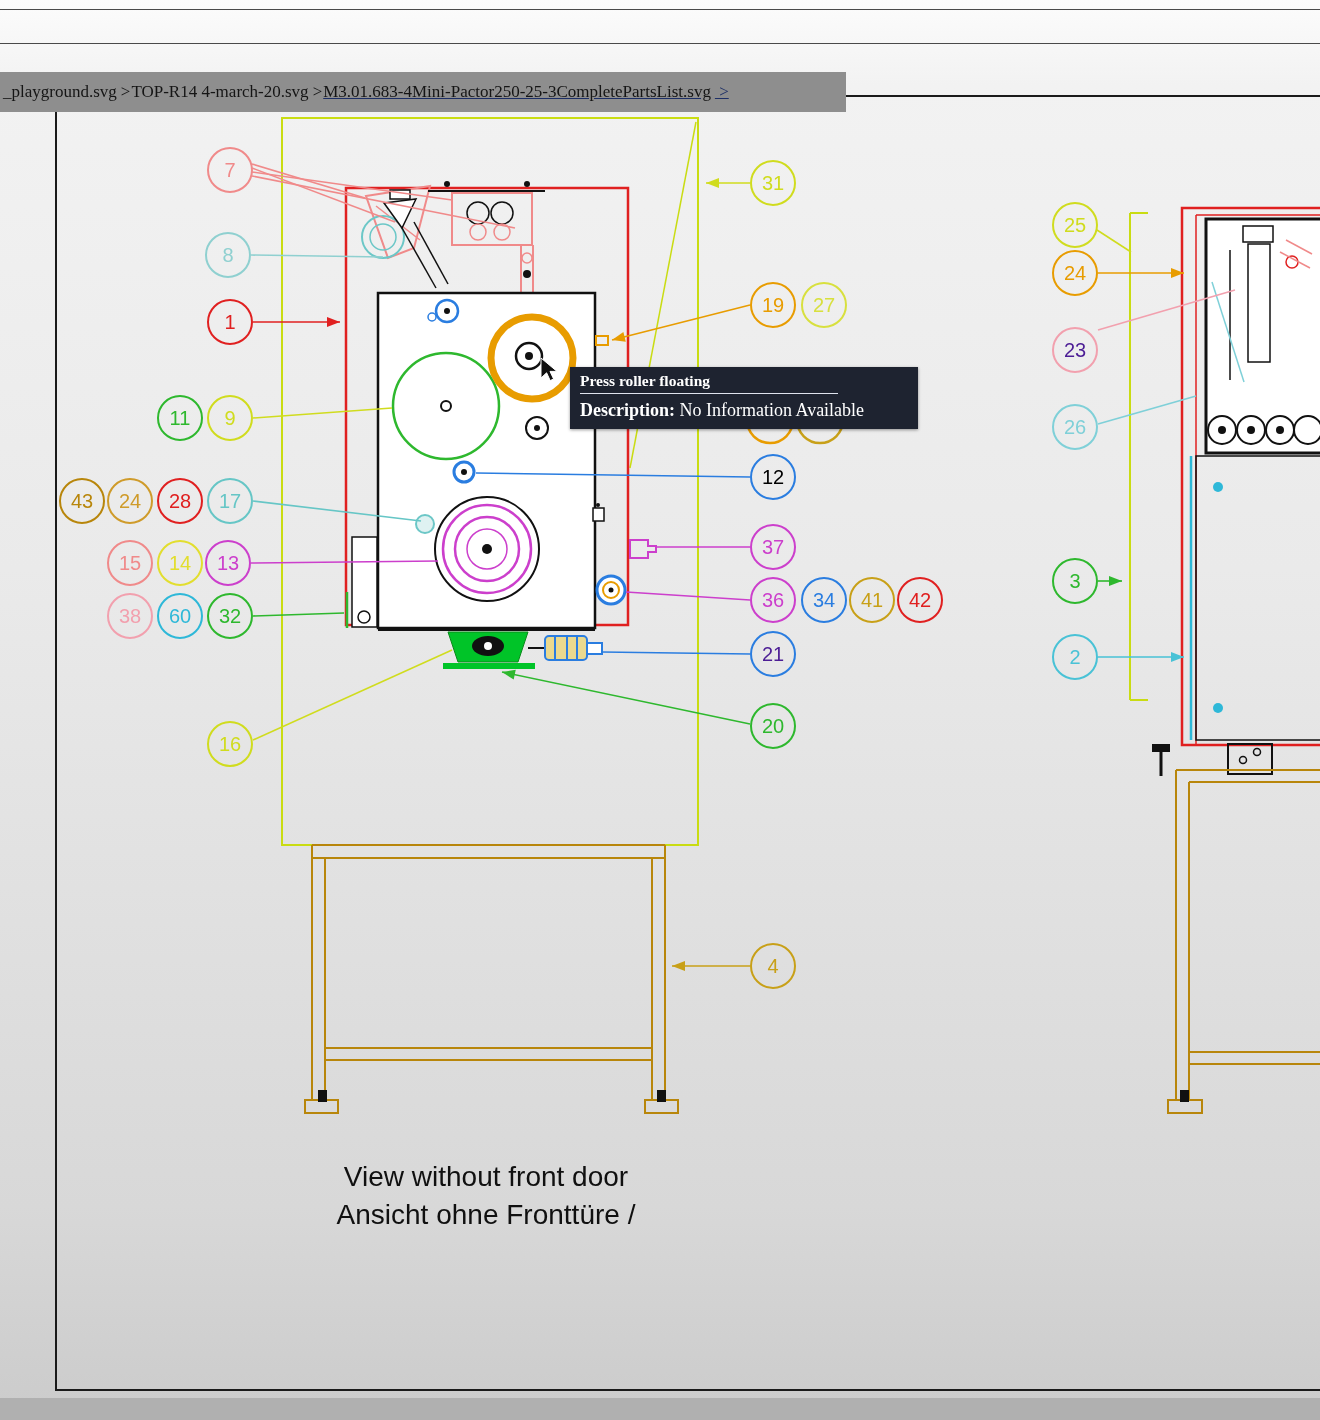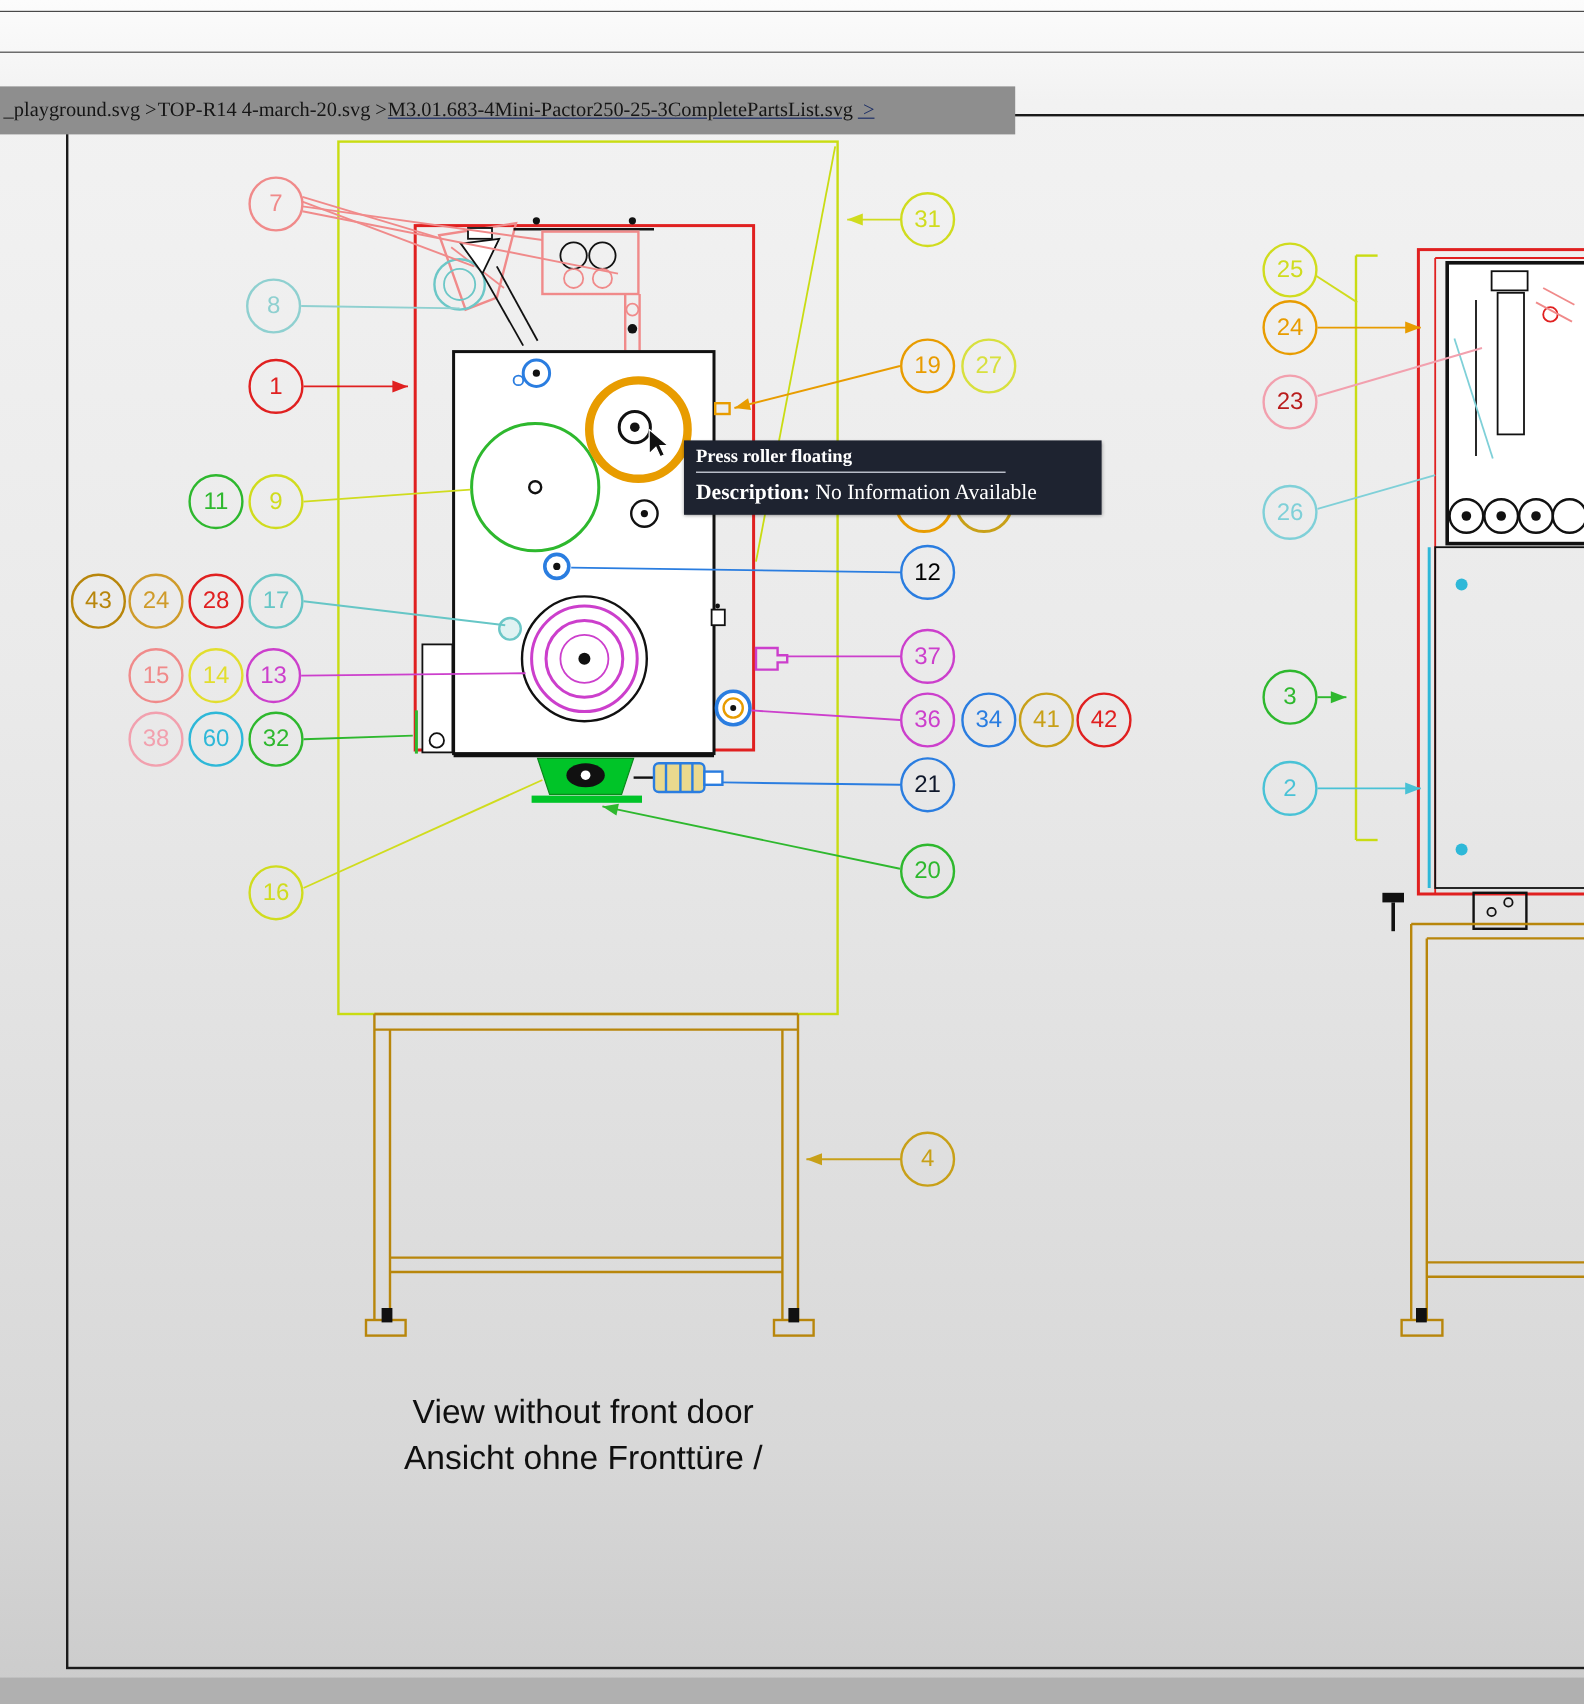--- a/index.html
+++ b/index.html
@@ -245,26 +245,26 @@
     <div class="balloon" style="left: 207px; top: 721px; border-color: rgb(208, 220, 30); color: rgb(208, 220, 30);">16</div>
     <div class="balloon" style="left: 750px; top: 160px; border-color: rgb(208, 220, 30); color: rgb(208, 220, 30);">31</div>
     <div class="balloon" style="left: 750px; top: 282px; border-color: rgb(232, 156, 0); color: rgb(232, 156, 0);">19</div>
     <div class="balloon" style="left: 801px; top: 282px; border-color: rgb(216, 224, 62); color: rgb(216, 224, 62);">27</div>
     <div class="balloon" style="left: 750px; top: 454px; border-color: rgb(42, 125, 224); color: #000000;">12</div>
     <div class="balloon" style="left: 750px; top: 524px; border-color: rgb(204, 63, 204); color: rgb(204, 63, 204);">37</div>
     <div class="balloon" style="left: 750px; top: 577px; border-color: rgb(204, 63, 204); color: rgb(204, 63, 204);">36</div>
     <div class="balloon" style="left: 801px; top: 577px; border-color: rgb(42, 125, 224); color: rgb(42, 125, 224);">34</div>
     <div class="balloon" style="left: 849px; top: 577px; border-color: rgb(200, 160, 24); color: rgb(200, 160, 24);">41</div>
     <div class="balloon" style="left: 897px; top: 577px; border-color: rgb(224, 32, 32); color: rgb(224, 32, 32);">42</div>
-    <div class="balloon" style="left: 750px; top: 631px; border-color: rgb(42, 125, 224); color: #0f172a;">21</div>
+    <div class="balloon" style="left: 750px; top: 631px; border-color: rgb(42, 125, 224); color: #4c1d95;">21</div>
     <div class="balloon" style="left: 750px; top: 703px; border-color: rgb(46, 184, 46); color: rgb(46, 184, 46);">20</div>
     <div class="balloon" style="left: 750px; top: 943px; border-color: rgb(200, 160, 24); color: rgb(200, 160, 24);">4</div>
     <div class="balloon" style="left: 1052px; top: 202px; border-color: rgb(208, 220, 30); color: rgb(208, 220, 30);">25</div>
     <div class="balloon" style="left: 1052px; top: 250px; border-color: rgb(232, 156, 0); color: rgb(232, 156, 0);">24</div>
-    <div class="balloon" style="left: 1052px; top: 312px; border-color: rgb(242, 160, 174); color: #b91c1c;">23</div>
+    <div class="balloon" style="left: 1052px; top: 327px; border-color: rgb(242, 160, 174); color: #4c1d95;">23</div>
     <div class="balloon" style="left: 1052px; top: 404px; border-color: rgb(127, 208, 216); color: rgb(127, 208, 216);">26</div>
     <div class="balloon" style="left: 1052px; top: 558px; border-color: rgb(46, 184, 46); color: rgb(46, 184, 46);">3</div>
     <div class="balloon" style="left: 1052px; top: 634px; border-color: rgb(73, 194, 214); color: rgb(73, 194, 214);">2</div>
   </div>
 
 <div id="breadcrumb">
   <span class="crumb">_playground.svg</span>
     <span class="sep"> &gt;</span>
     <span class="crumb">TOP-R14 4-march-20.svg</span>
     <span class="sep"> &gt;</span>

